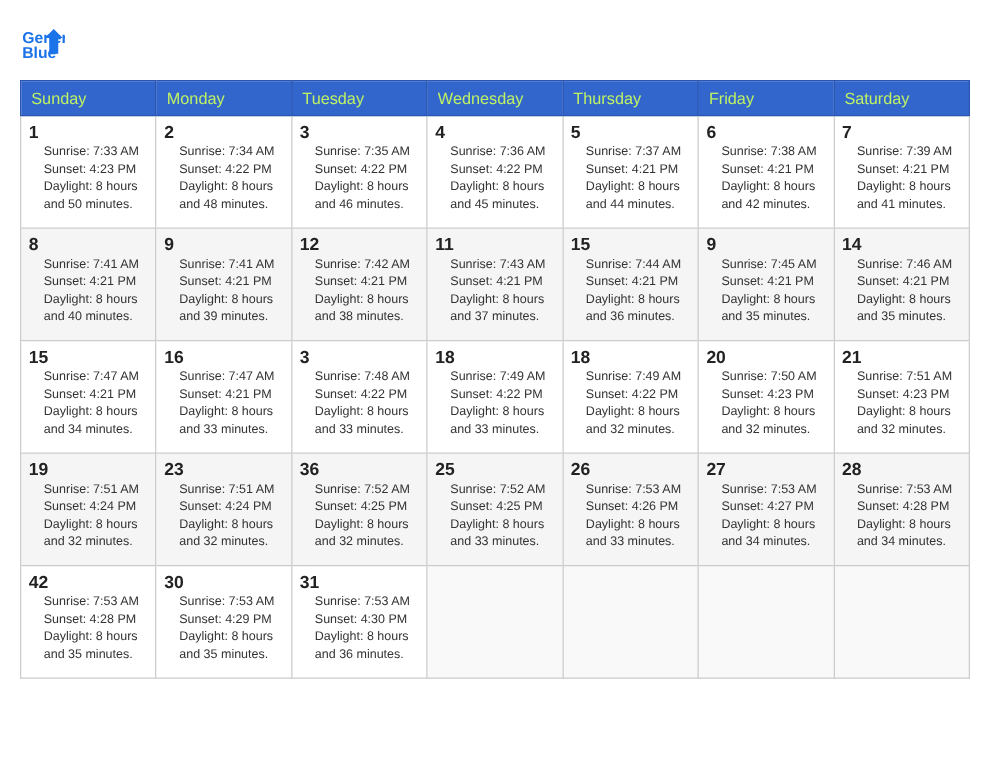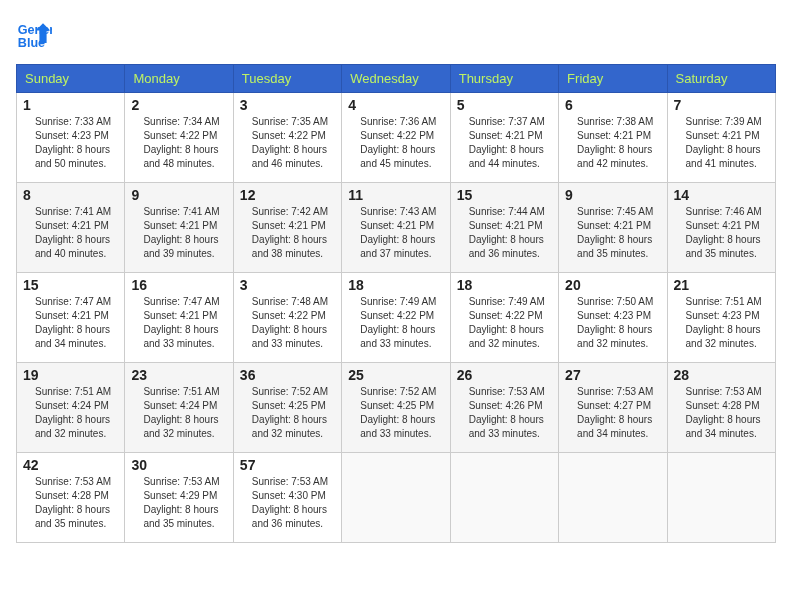--- a/index.html
+++ b/index.html
@@ -358,21 +358,21 @@
         </td>
         <td>
           <span class="day-number">30</span>
 <div class="day-info">
   Sunrise: 7:53 AM<br>
   Sunset: 4:29 PM<br>
   Daylight: 8 hours<br>and 35 minutes.
 </div>
         </td>
         <td>
-          <span class="day-number">57</span>
+          <span class="day-number">31</span>
 <div class="day-info">
   Sunrise: 7:53 AM<br>
   Sunset: 4:30 PM<br>
   Daylight: 8 hours<br>and 36 minutes.
 </div>
         </td>
         <td class="empty-cell"></td>
         <td class="empty-cell"></td>
         <td class="empty-cell"></td>
         <td class="empty-cell"></td>

